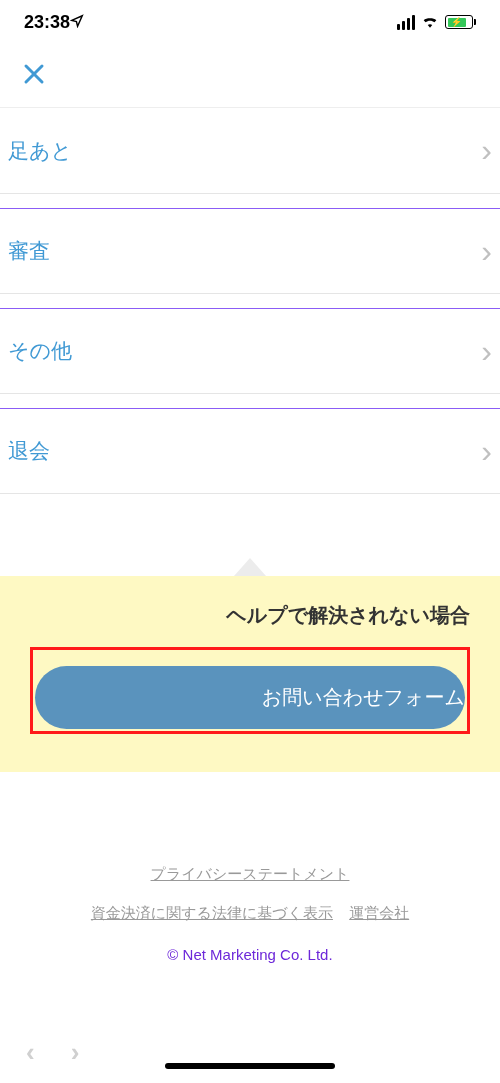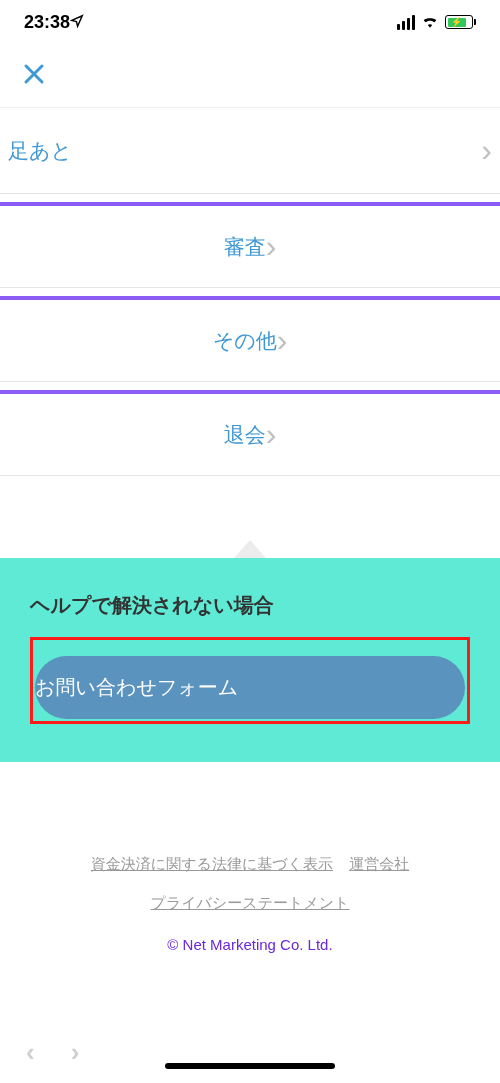--- a/index.html
+++ b/index.html
@@ -46,41 +46,41 @@
     }
     .list-item {
       height: 86px;
       display: flex;
       align-items: center;
       justify-content: space-between;
       padding: 0 8px;
       border-bottom: 1px solid #e5e5e5;
       cursor: pointer;
     }
-    .list-item + .list-item { border-top: 4px solid #8b5cf6; margin-top: 8px; justify-content: center; }
+    .list-item + .list-item { border-top: 1px solid #8b5cf6; margin-top: 14px; }
     .list-label {
       color: #4099d4;
       font-size: 21px;
     }
     .chevron {
       color: #c0c0c0;
       font-size: 32px;
       font-weight: 300;
     }
     .notch-tri {
       width: 0; height: 0;
       border-left: 16px solid transparent;
       border-right: 16px solid transparent;
       border-bottom: 18px solid #ececec;
       margin: 64px auto 0;
     }
     .contact-box {
-      background: #5eead4;
-      padding: 34px 30px 38px;
-      text-align: left;
+      background: #fef9c3;
+      padding: 26px 30px 38px;
+      text-align: right;
     }
     .contact-heading {
       font-size: 20px;
       font-weight: 700;
       color: #333;
       margin-bottom: 18px;
     }
     .contact-btn-wrap {
       border: 3px solid #ff1a1a;
       padding: 2px;
@@ -208,25 +208,25 @@
 <div class="notch-tri"></div>
 <div class="contact-box">
   <div class="contact-heading">ヘルプで解決されない場合</div>
   <div class="contact-btn-wrap">
     <div class="contact-btn">お問い合わせフォーム</div>
   </div>
 </div>
 
 <div class="footer-links">
   <div>
+    <a>プライバシーステートメント</a>
+  </div>
+  <div>
     <a>資金決済に関する法律に基づく表示</a>
     <a>運営会社</a>
-  </div>
-  <div>
-    <a>プライバシーステートメント</a>
   </div>
 </div>
 <div class="copyright">© Net Marketing Co. Ltd.</div>
 
 <div class="bottom-nav">
   <span class="nav-chev">‹</span>
   <span class="nav-chev">›</span>
 </div>
 <div class="home-indicator"></div>
 

